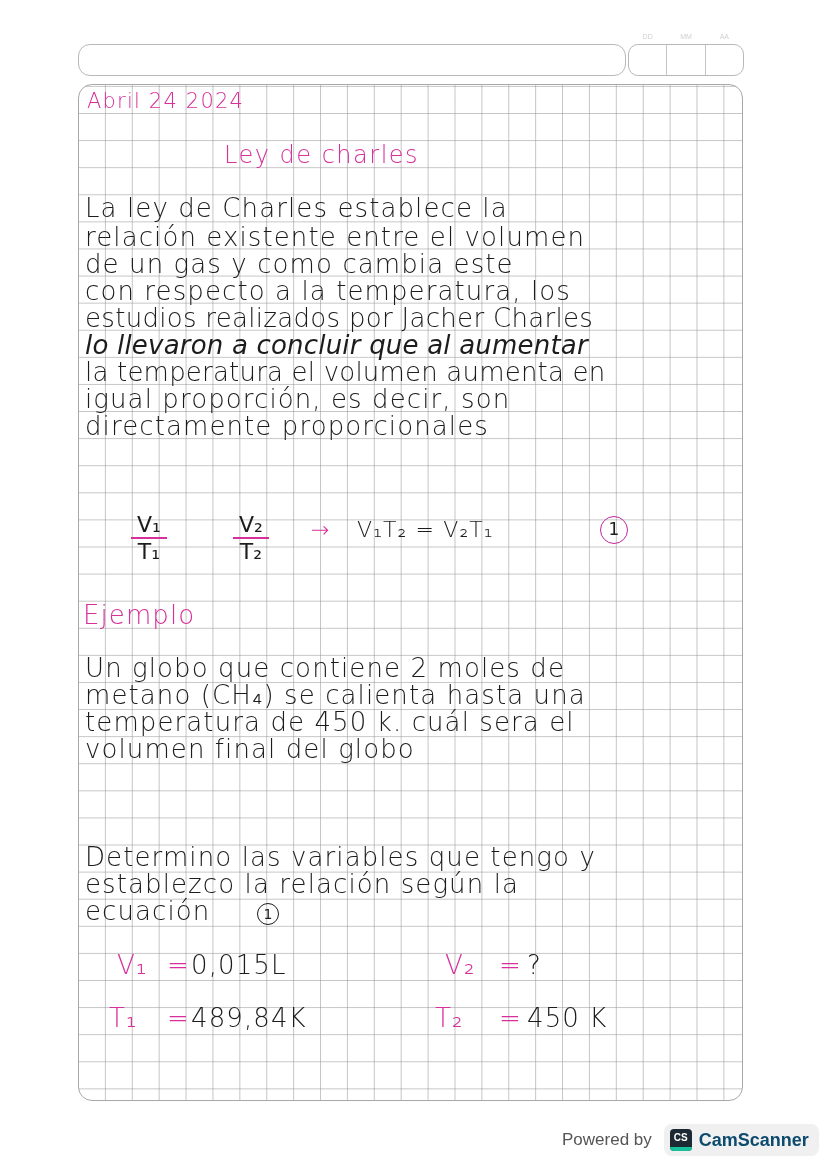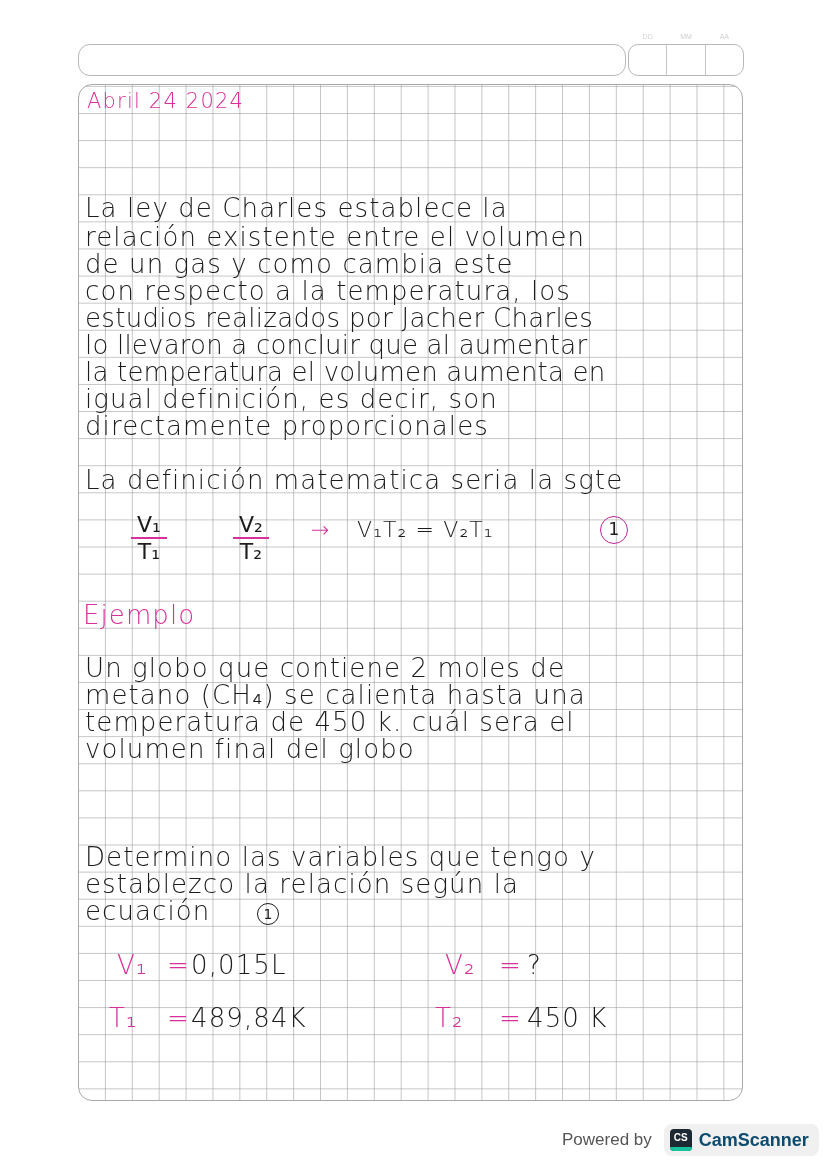--- a/index.html
+++ b/index.html
@@ -98,34 +98,34 @@
   </div>
   <div class="date-cell">
     <span class="date-cell-label">AA</span>
   </div>
 </div>
 
 <div class="grid-page">
 
   <div class="line pink date" style="left:8px; top:4px;">Abril 24 2024</div>
 
+  <div class="line pink title" style="left:145px; top:56px;">Ley de charles</div>
 
   <div>
     <div class="line" style="left:6px; top:108px;">La ley de Charles establece la</div>
     <div class="line" style="left:6px; top:137px;">relación existente entre el volumen</div>
     <div class="line" style="left:6px; top:164px;">de un gas y como cambia este</div>
     <div class="line" style="left:6px; top:191px;">con respecto a la temperatura, los</div>
     <div class="line" style="left:6px; top:218px; letter-spacing:0.3px;">estudios realizados por Jacher Charles</div>
-    <div class="line" style="left:6px; top:245px; letter-spacing:0.2px;">lo llevaron a concluir que al aumentar</div>
+    <div class="line" style="left:6px; top:245px; letter-spacing:0.2px;font-style:italic;">lo llevaron a concluir que al aumentar</div>
     <div class="line" style="left:6px; top:272px; letter-spacing:0.2px;">la temperatura el volumen aumenta en</div>
-    <div class="line" style="left:6px; top:299px;">igual definición, es decir, son</div>
+    <div class="line" style="left:6px; top:299px;">igual proporción, es decir, son</div>
     <div class="line" style="left:6px; top:326px;">directamente proporcionales</div>
   </div>
 
-  <div class="line" style="left:6px; top:380px;">La definición matematica seria la sgte</div>
 
   <div>
     <div class="frac" style="left:52px; top:428px;">
       <span class="num">V₁</span>
       <span class="den">T₁</span>
     </div>
     <div class="frac" style="left:154px; top:428px;">
       <span class="num">V₂</span>
       <span class="den">T₂</span>
     </div>

